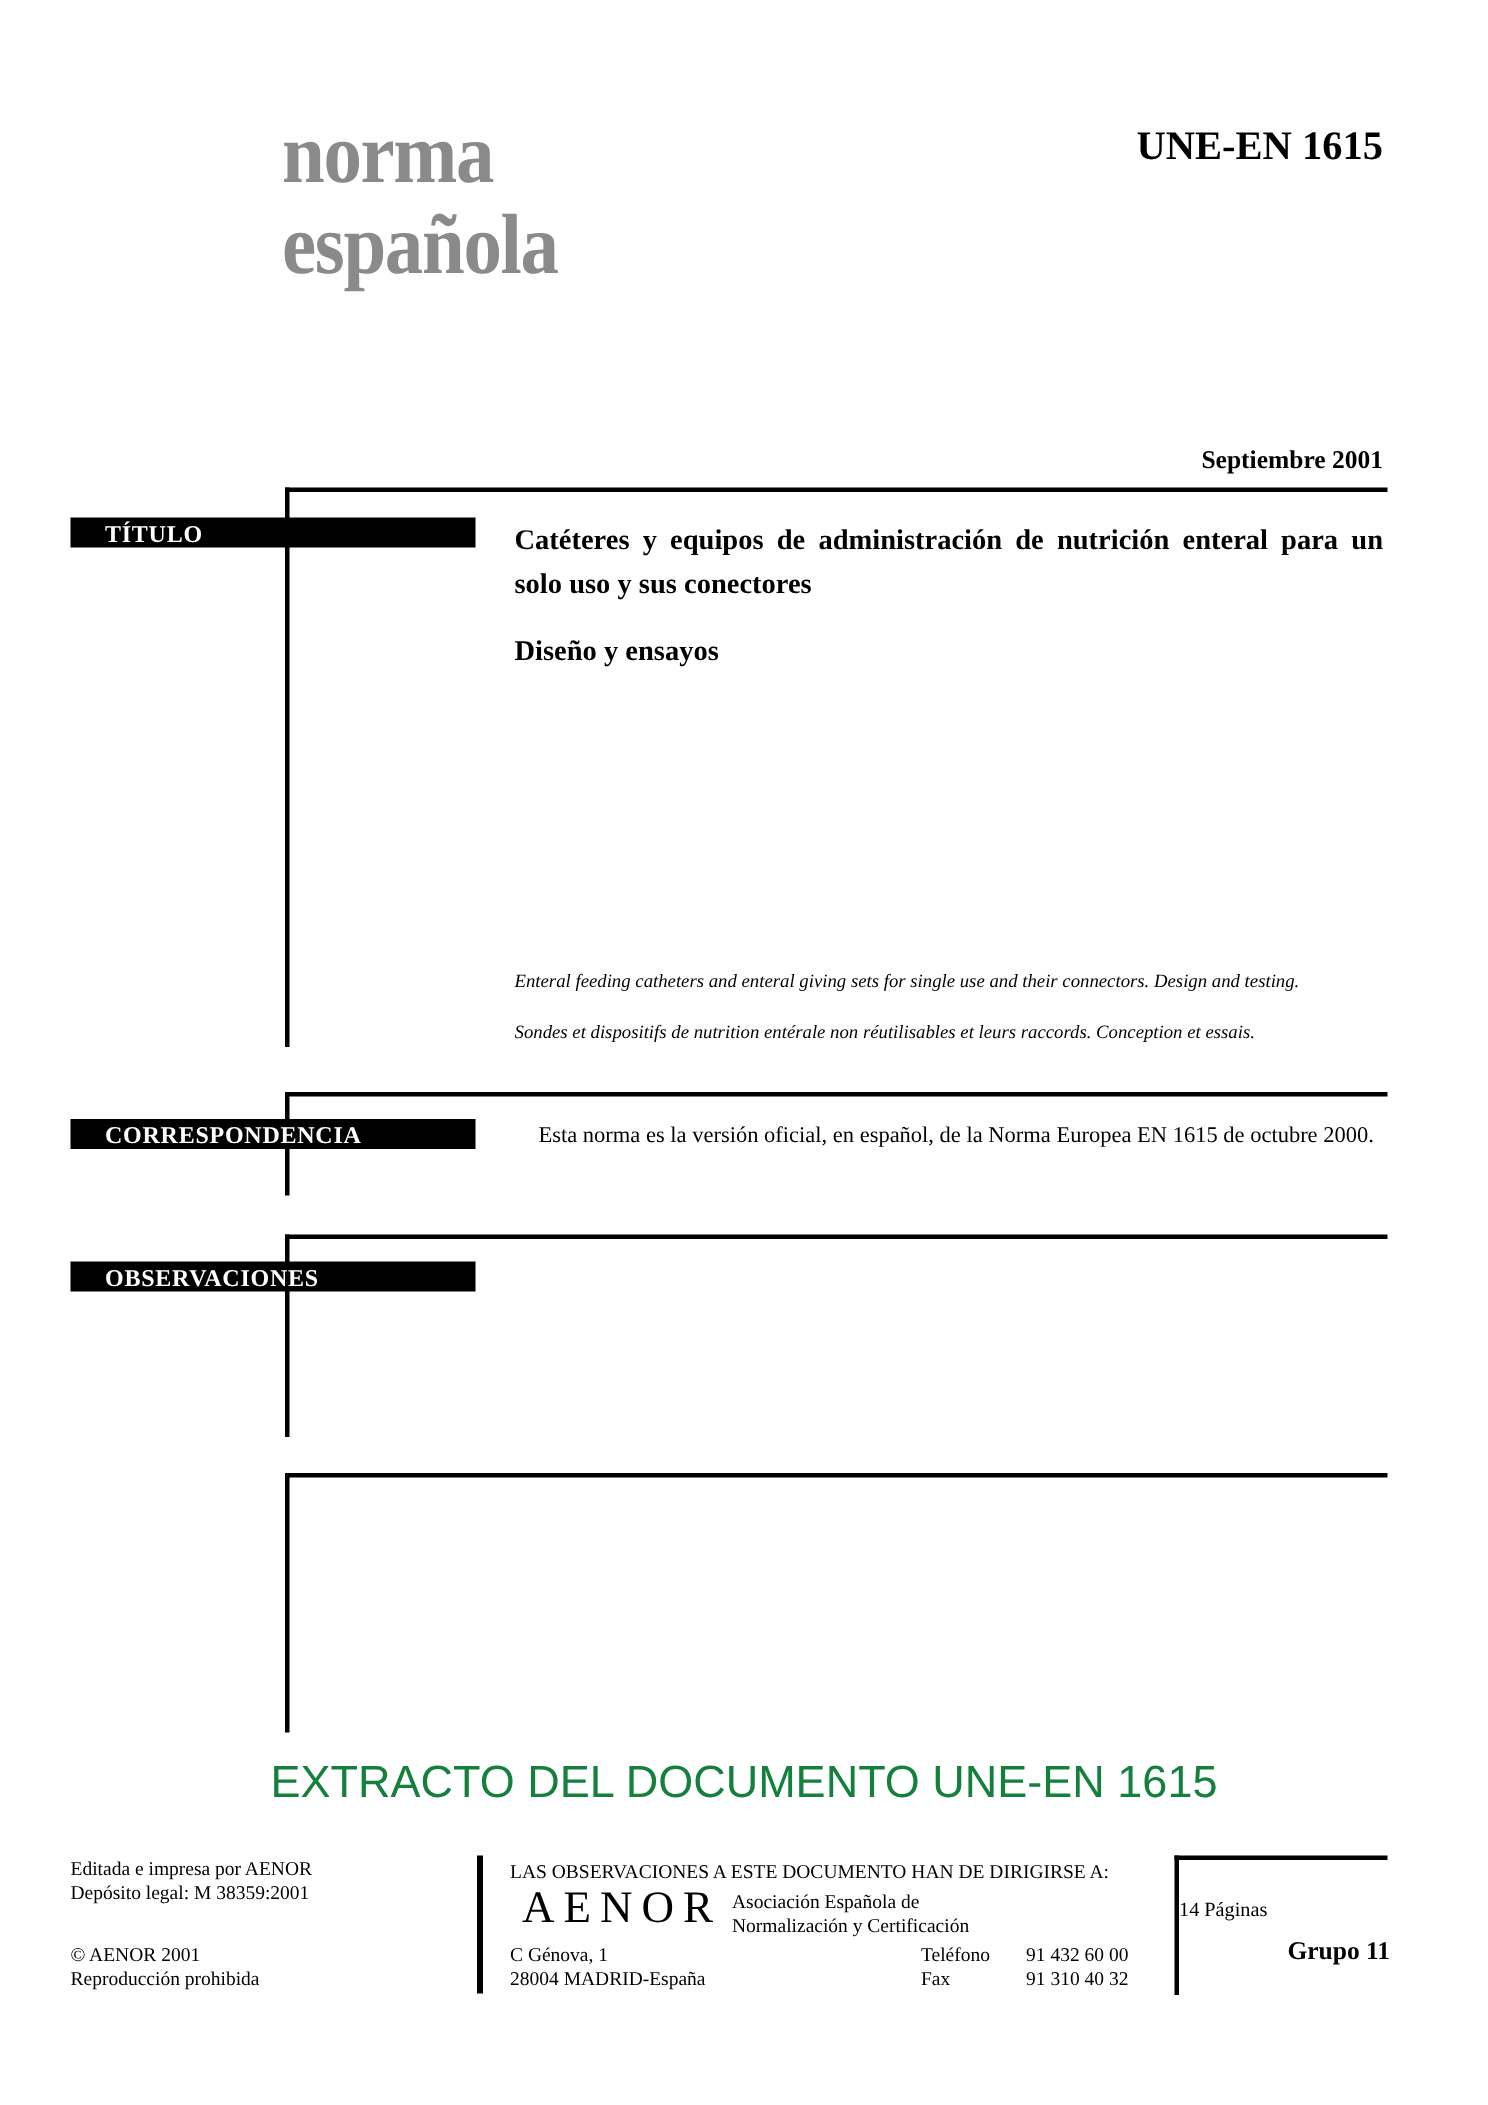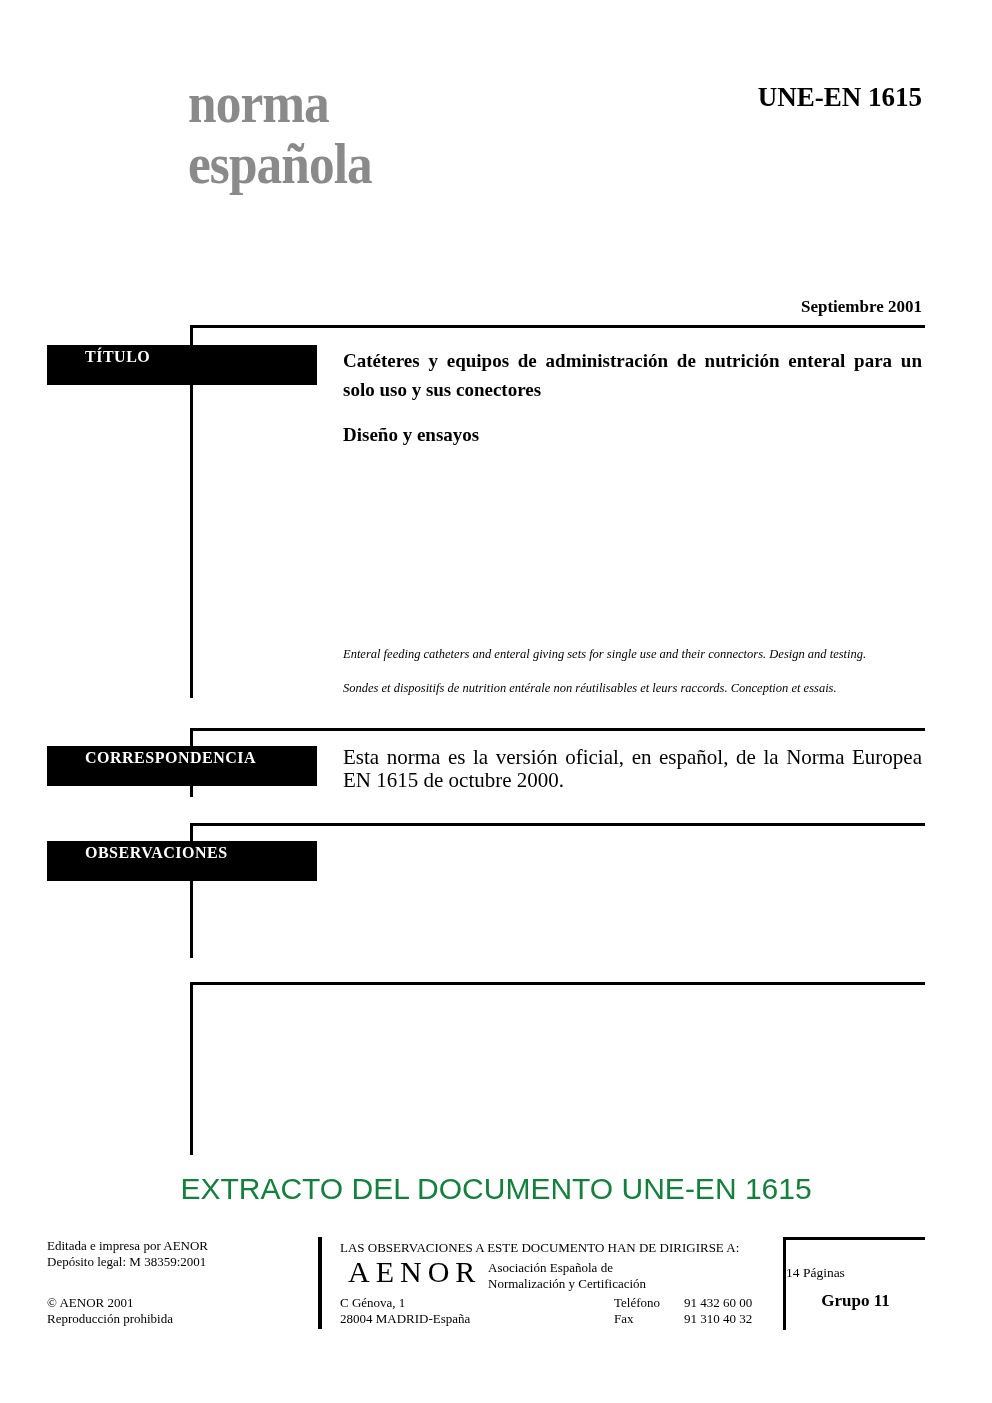--- a/index.html
+++ b/index.html
@@ -52,27 +52,27 @@
   .vline {
     position: absolute;
     left: 190px;
     width: 3px;
     background: #000;
   }
   .label-box {
     position: absolute;
     left: 47px;
     width: 270px;
-    height: 40px;
+    height: 20px;
     background: #000;
     color: #fff;
     font-weight: bold;
     font-size: 16px;
     line-height: 24px;
-    padding-left: 38px;
+    padding-left: 23px;
     box-sizing: border-box;
     letter-spacing: 0.5px;
   }
   .body-col {
     position: absolute;
     left: 343px;
     width: 579px;
   }
   .doc-title {
     font-weight: bold;
@@ -83,23 +83,24 @@
   .doc-subtitle {
     font-weight: bold;
     font-size: 19px;
   }
   .trans {
     font-style: italic;
     font-size: 12.5px;
     line-height: 15px;
   }
   .sec-body {
-    font-size: 21px;
+    font-size: 15px;
     line-height: 23px;
     text-align: justify;
+    margin-left: 16px;
   }
   .extract {
     position: absolute;
     left: 0;
     top: 1172px;
     width: 992px;
     text-align: center;
     font-family: "Liberation Sans", sans-serif;
     font-size: 30px;
     color: #15803d;
@@ -152,20 +153,21 @@
     font-size: 13.5px;
   }
   .group-label {
     position: absolute;
     left: 786px;
     top: 1291px;
     width: 139px;
     text-align: center;
     font-weight: bold;
     font-size: 17px;
+    padding-left: 37px;
   }
 </style>
 </head>
 <body>
 
 <div class="page">
 
   <div class="brand">
     <div>norma</div>
     <div>española</div>

